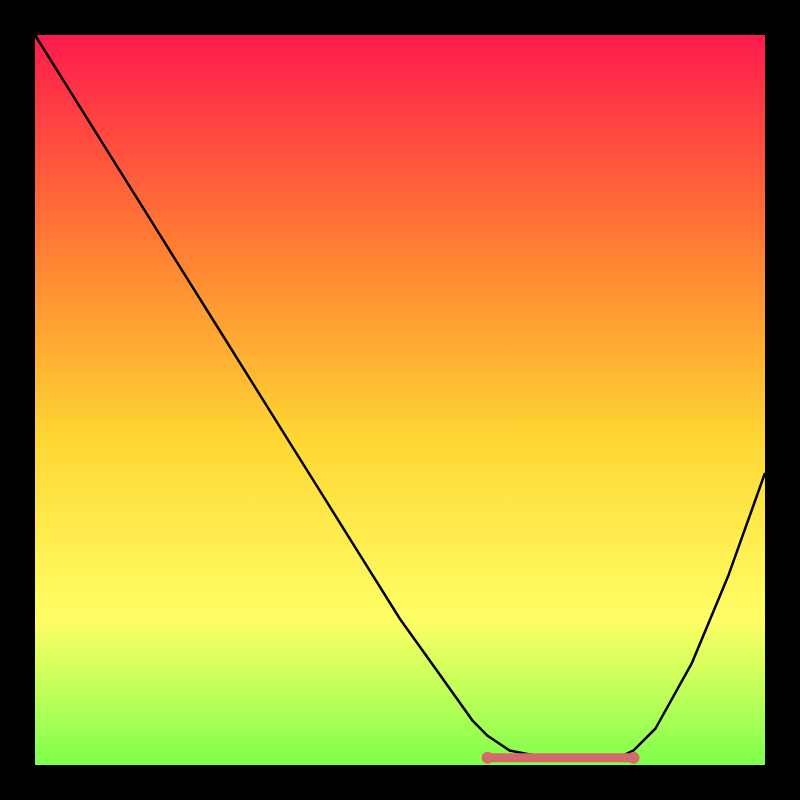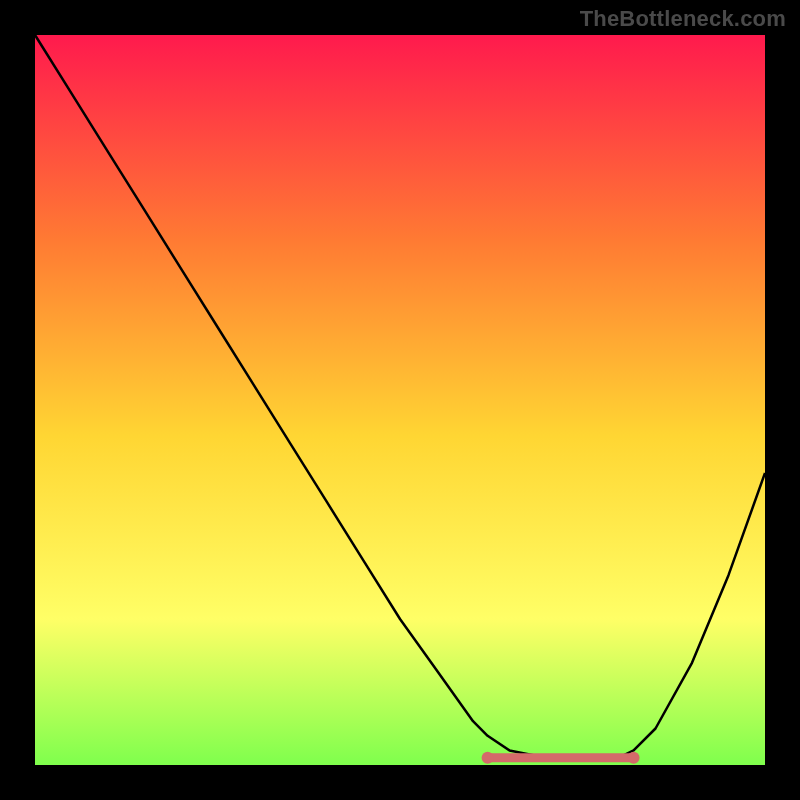--- a/index.html
+++ b/index.html
@@ -47,14 +47,13 @@
     <rect id="plot-rect" fill="url(#bg-grad)" x="35" y="35" width="730" height="730"></rect>
 
     <path id="curve" fill="none" stroke-width="2.5" stroke-linejoin="round" d="M35.00 35.00 L71.50 93.40 L108.00 151.80 L144.50 210.20 L181.00 268.60 L217.50 327.00 L254.00 385.40 L290.50 443.80 L327.00 502.20 L363.50 560.60 L400.00 619.00 L436.50 670.10 L473.00 721.20 L487.60 735.80 L509.50 750.40 L546.00 757.70 L582.50 757.70 L619.00 757.70 L633.60 750.40 L655.50 728.50 L692.00 662.80 L728.50 575.20 L765.00 473.00" stroke="#000000"></path>
 
     <path id="optimal" fill="none" stroke-width="9" stroke-linecap="round" d="M487.60 757.70 L633.60 757.70" stroke="#d46a6a"></path>
 
     <circle id="dot-left" r="6" cx="487.60" cy="757.70" fill="#d46a6a"></circle>
     <circle id="dot-right" r="6" cx="633.60" cy="757.70" fill="#d46a6a"></circle>
   </svg>
 
-  <div class="watermark">TheBottleneck.com</div>
 </div>
 
 </body></html>

